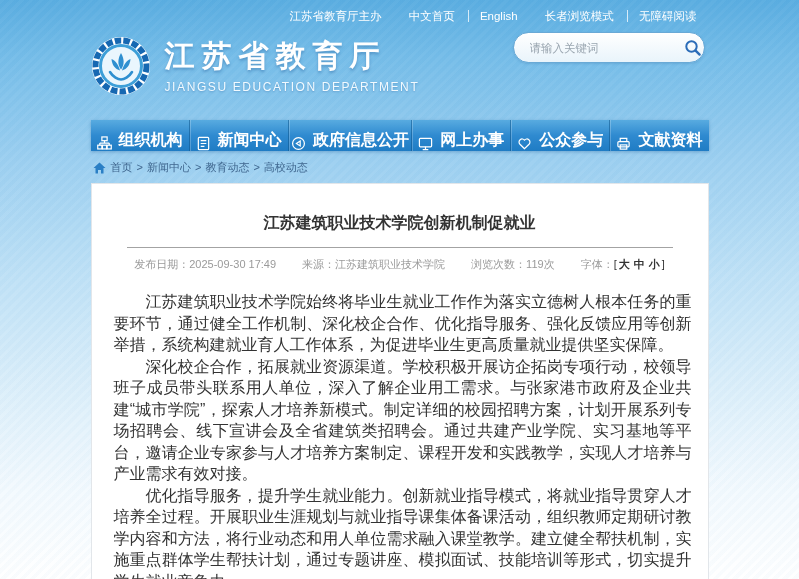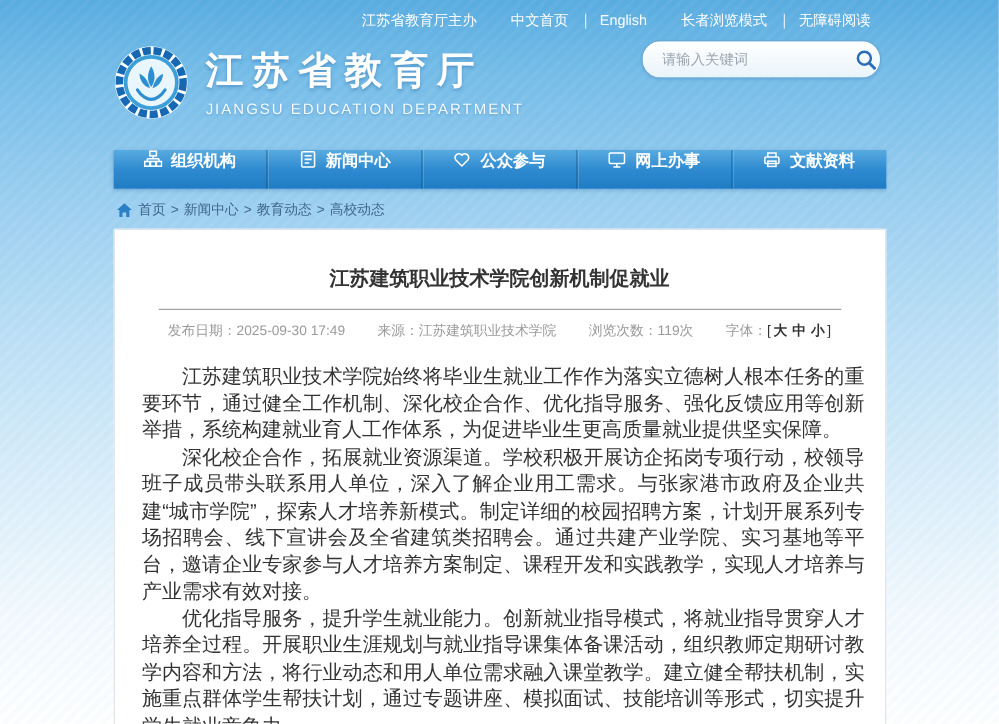--- a/index.html
+++ b/index.html
@@ -34,22 +34,22 @@
                 box-shadow:0 1px 2px rgba(60,120,170,0.25); }
   .search-box input { flex:1; border:none; outline:none; background:transparent;
                       font-size:11.5px; color:#555; font-family:inherit; }
   .search-box input::placeholder { color:#9aa6b0; }
   .search-btn { width:18px; height:18px; cursor:pointer; flex:0 0 auto; }
 
   
   .navbar { display:flex; height:31px;
             background:linear-gradient(180deg,#58abe0 0%,#2f8ad0 50%,#1f7cc4 100%);
             box-shadow:0 1px 3px rgba(30,90,150,0.35); }
-  .nav-item { flex:1 1 0; display:flex; align-items:flex-start; justify-content:center;
-              gap:7px; color:#fff; font-size:13px; font-weight:bold; cursor:pointer; }
+  .nav-item { flex:1 1 0; display:flex; align-items:flex-end; justify-content:center;
+              gap:7px; color:#fff; font-size:16px; font-weight:bold; cursor:pointer; }
   .nav-item.wide { flex:1.25 1 0; }
   .nav-item + .nav-item { border-left:1px solid rgba(15,85,140,0.55);
                           box-shadow:inset 1px 0 0 rgba(255,255,255,0.22); }
   .nav-ico { width:15px; height:15px; display:block; }
 
   
   .breadcrumb { display:flex; align-items:center; font-size:11px; color:#3f668e;
                 padding:9px 0 8px 2px; }
   .crumb-home-icon { width:13px; height:12px; margin-right:5px; }
   .crumb { cursor:pointer; }
@@ -116,32 +116,39 @@
     </svg>
     <span>组织机构</span>
   </div>
   <div class="nav-item">
     <svg class="nav-ico" viewBox="0 0 16 16" fill="none" stroke="#fff" stroke-width="1.3">
       <rect x="2.5" y="1.5" width="11" height="13" rx="1"></rect>
       <path d="M5 5h6 M5 8h6 M5 11h4"></path>
     </svg>
     <span>新闻中心</span>
   </div>
-  <div class="nav-item">
+  <div class="nav-item wide">
     <svg class="nav-ico" viewBox="0 0 16 16" fill="none" stroke="#fff" stroke-width="1.3">
-      <path d="M8 13.6 L2.9 8.5 A3.1 3.1 0 1 1 8 4.4 A3.1 3.1 0 1 1 13.1 8.5 Z"></path>
+      <circle cx="8" cy="8" r="6.3"></circle>
+      <path d="M9.8 5.4 L5.8 8 L9.8 10.6 Z"></path>
     </svg>
-    <span>公众参与</span>
+    <span>政府信息公开</span>
   </div>
   <div class="nav-item">
     <svg class="nav-ico" viewBox="0 0 16 16" fill="none" stroke="#fff" stroke-width="1.3">
       <rect x="1.5" y="2.5" width="13" height="9" rx="1"></rect>
       <path d="M8 11.5v2.5 M5 14.5h6"></path>
     </svg>
     <span>网上办事</span>
+  </div>
+  <div class="nav-item">
+    <svg class="nav-ico" viewBox="0 0 16 16" fill="none" stroke="#fff" stroke-width="1.3">
+      <path d="M8 13.6 L2.9 8.5 A3.1 3.1 0 1 1 8 4.4 A3.1 3.1 0 1 1 13.1 8.5 Z"></path>
+    </svg>
+    <span>公众参与</span>
   </div>
   <div class="nav-item">
     <svg class="nav-ico" viewBox="0 0 16 16" fill="none" stroke="#fff" stroke-width="1.3">
       <path d="M4.5 6V2.5h7V6"></path>
       <rect x="2" y="6" width="12" height="5.5" rx="1"></rect>
       <rect x="4.5" y="9.5" width="7" height="4.5"></rect>
     </svg>
     <span>文献资料</span>
   </div>
 </div>

